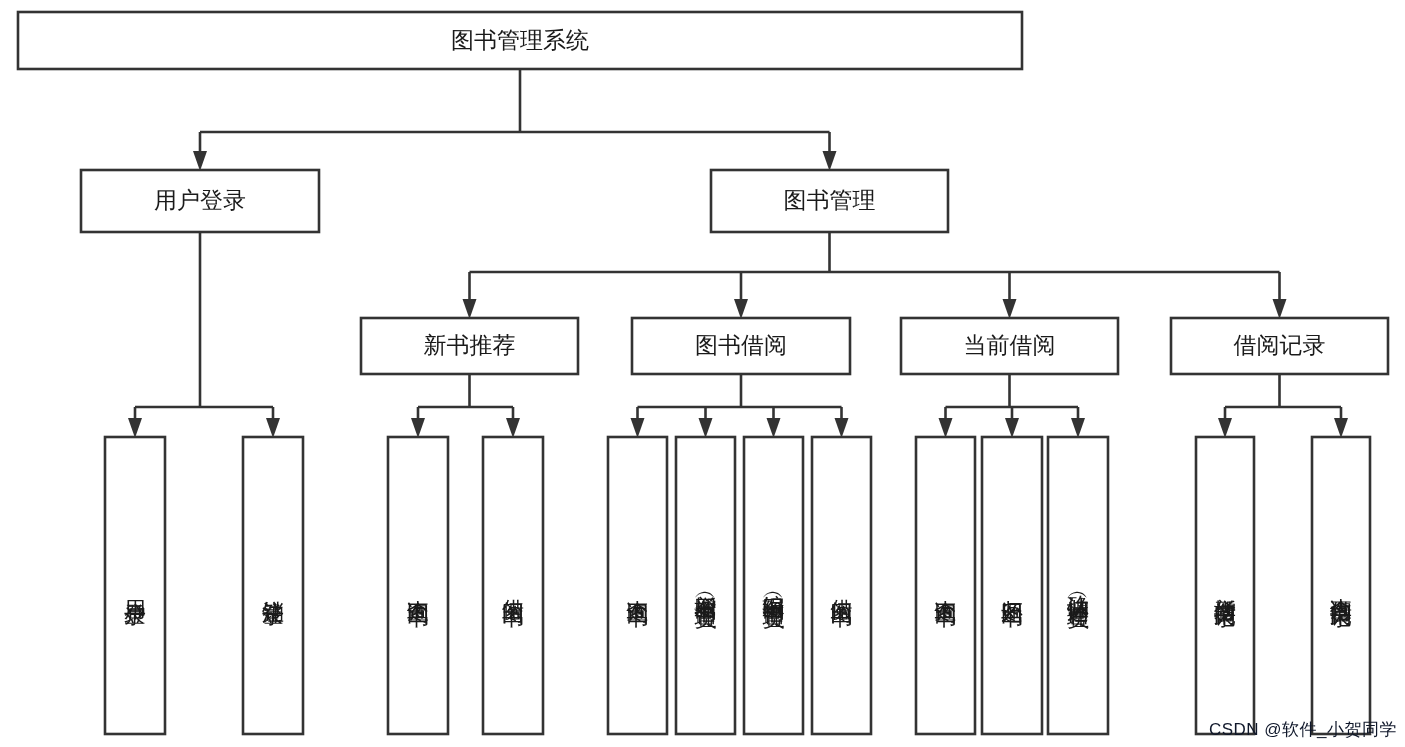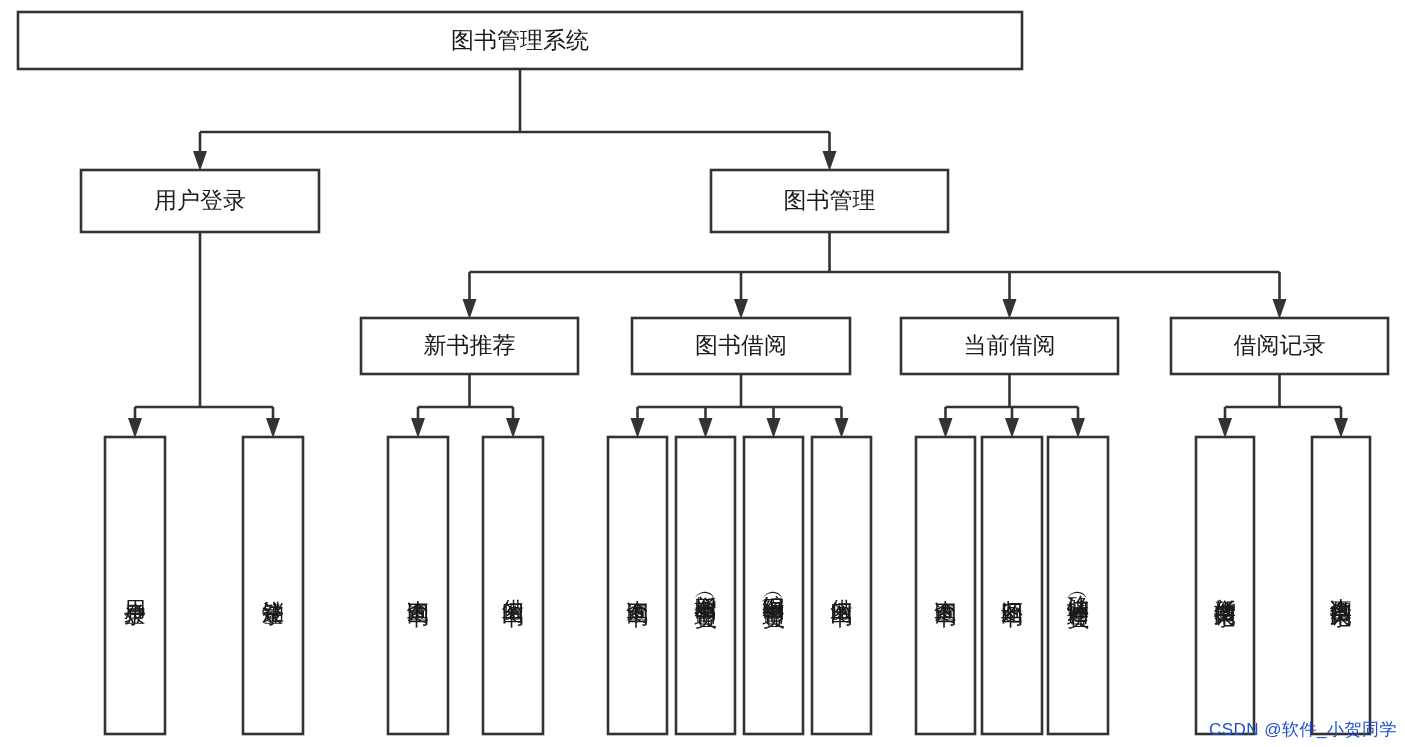--- a/index.html
+++ b/index.html
@@ -62,21 +62,21 @@
     align-items: center;
     justify-content: center;
     text-align: center;
     white-space: nowrap;
     pointer-events: none;
   }
   .watermark {
     position: absolute;
     right: 8px;
     bottom: 6px;
-    color: #1d4ed8;
+    color: #0f172a;
     font-size: 17px;
     font-family: "Liberation Sans", "DejaVu Sans", sans-serif;
     letter-spacing: 0.5px;
     white-space: nowrap;
   }
 </style>
 </head>
 <body>
 
 <div id="diagram-root">

